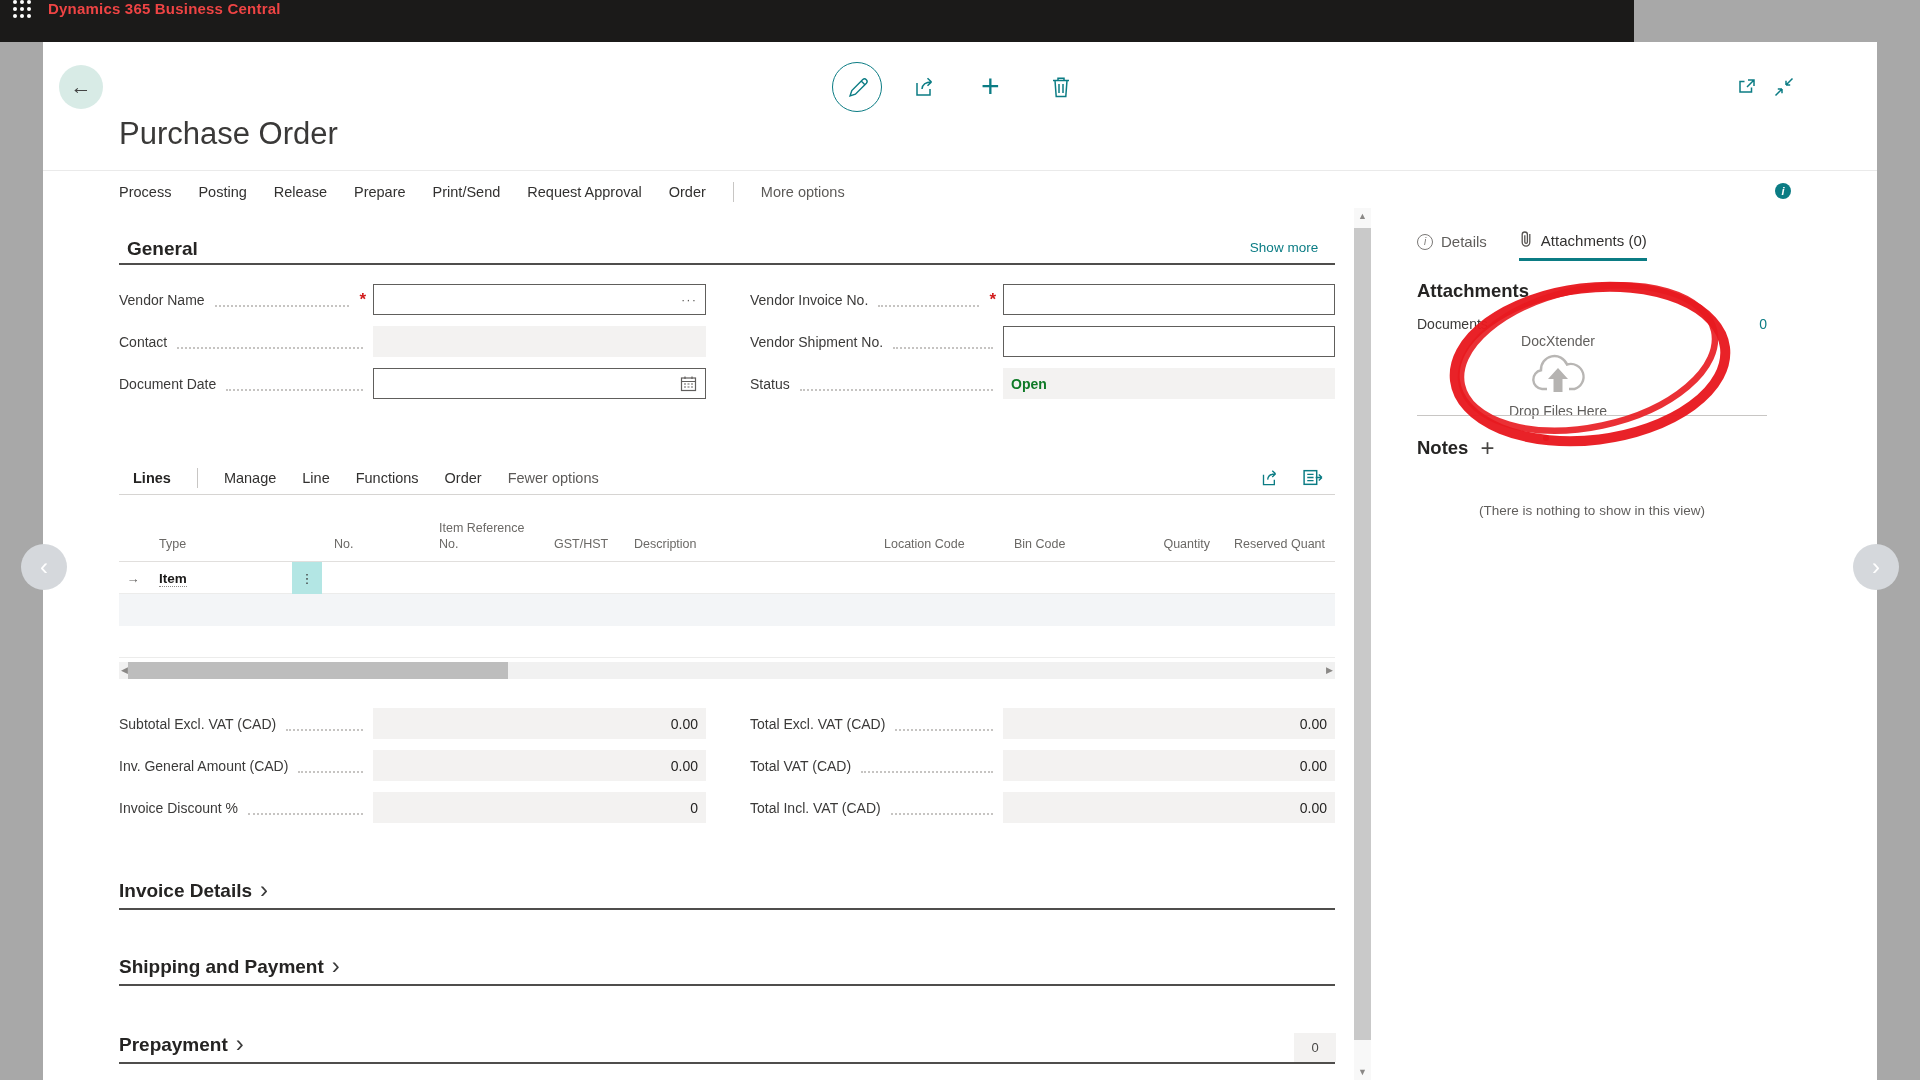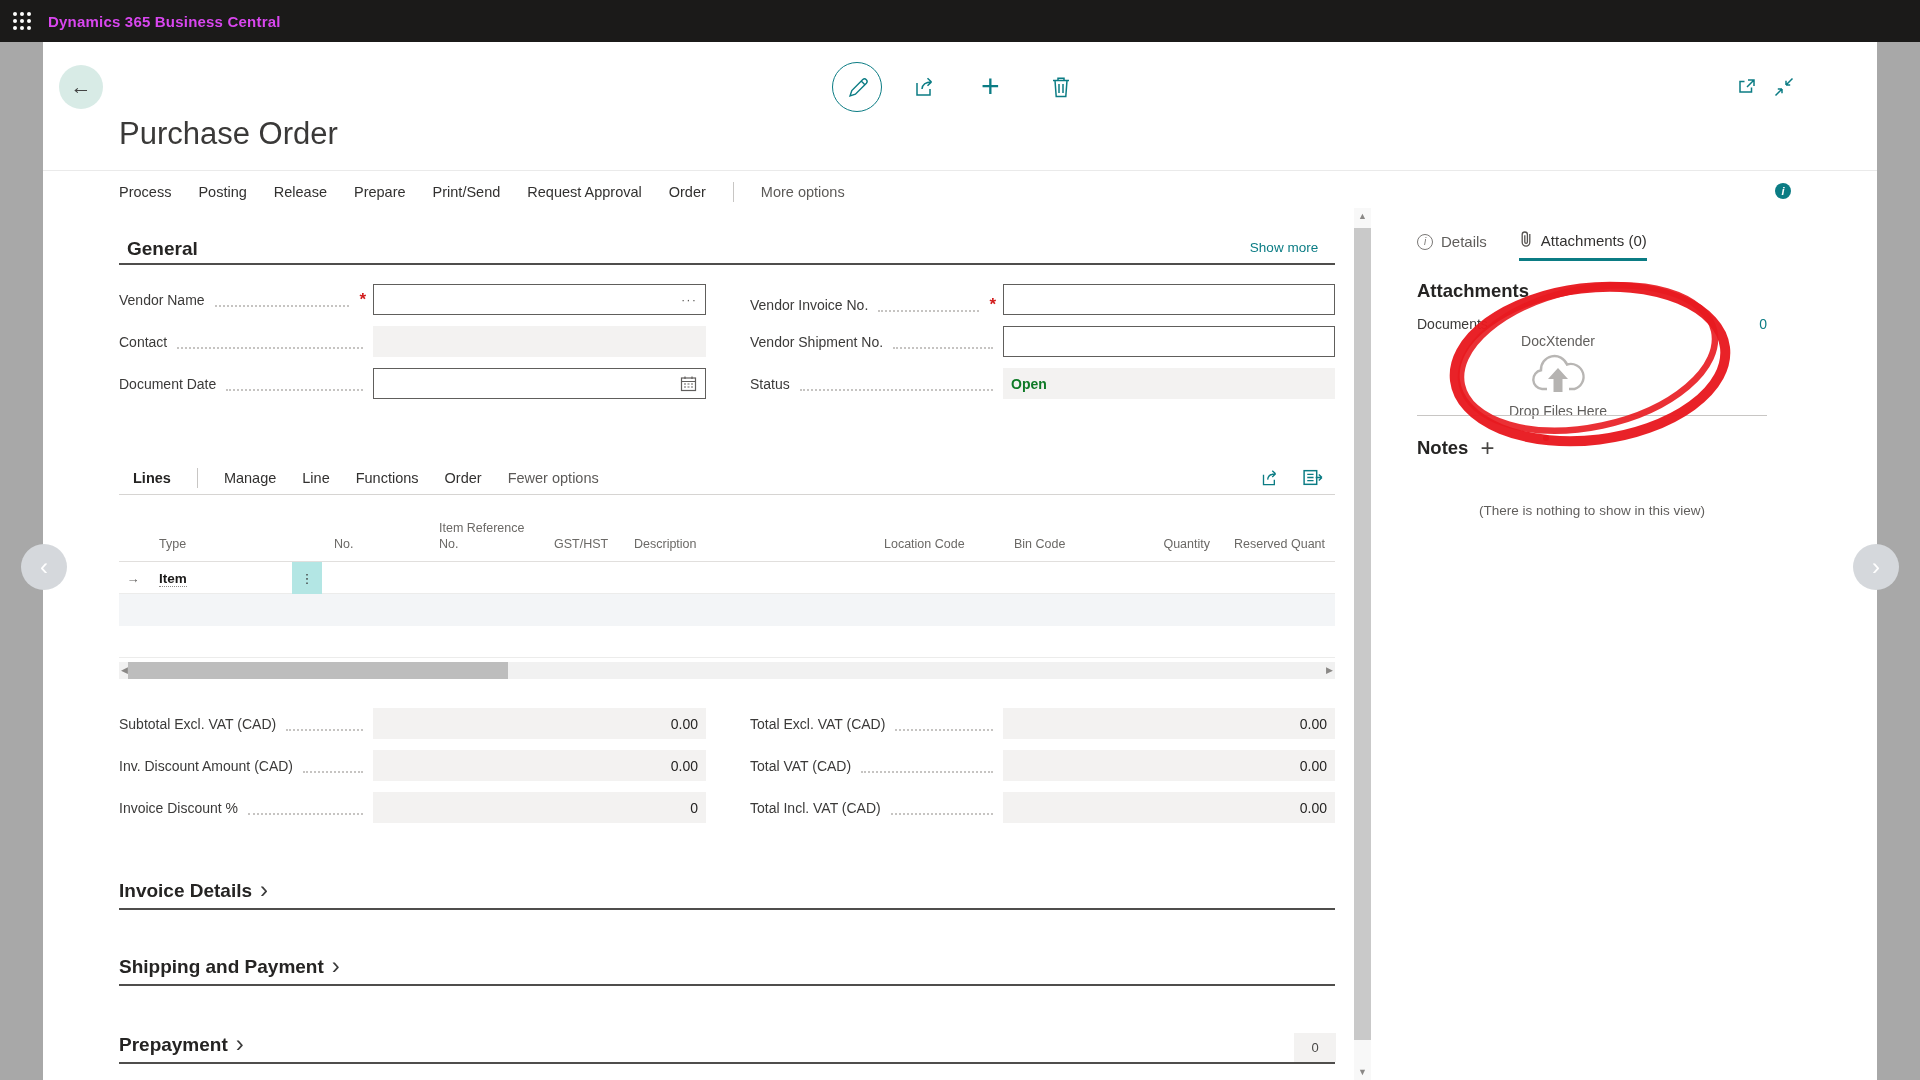--- a/index.html
+++ b/index.html
@@ -8,22 +8,22 @@
   }
   *{box-sizing:border-box;}
   html,body{margin:0;padding:0;}
   body{
     width:1920px;height:1080px;position:relative;overflow:hidden;
     background:#a8a8a8;font-family:"Liberation Sans","DejaVu Sans",sans-serif;
     color:#323130;
   }
   .abs{position:absolute;}
   
-  .topbar{left:0;top:0;width:1920px;height:42px;background:var(--topbar_bg);
-    display:flex;align-items:center;color:#d946ef;z-index:30;}
+  .topbar{left:0;top:0;width:1634px;height:42px;background:var(--topbar_bg);
+    display:flex;align-items:flex-start;color:#ef4444;z-index:30;}
   .waffle{display:grid;grid-template-columns:repeat(3,4px);grid-gap:3px;margin-left:13px;cursor:pointer;}
   .waffle i{width:4px;height:4px;background:#fff;border-radius:50%;}
   .topbar-title{font-size:15px;font-weight:700;margin-left:17px;letter-spacing:.2px;}
   
   .card{left:43px;top:42px;width:1834px;height:1038px;background:#fff;z-index:1;}
   
   .back-btn{left:16px;top:23px;width:44px;height:44px;border-radius:50%;background:#d8ebe6;
     display:flex;align-items:center;justify-content:center;font-size:21px;color:#444;cursor:pointer;}
   .circle-btn{width:50px;height:50px;border-radius:50%;border:1px solid var(--accent);
     display:flex;align-items:center;justify-content:center;cursor:pointer;}
@@ -217,21 +217,21 @@
   </div>
 
   <div class="abs fld" style="left:76px;top:284px;width:587px;">
     <div class="lblzone">
       <span>Contact</span>
       <span class="dots"></span>
     </div>
     <div class="box disabled" style="width:333px;"></div>
   </div>
 
-  <div class="abs fld" style="left:707px;top:242px;width:585px;align-items:flex-end;">
+  <div class="abs fld" style="left:707px;top:242px;width:585px;">
     <div class="lblzone">
       <span>Vendor Invoice No.</span>
       <span class="dots"></span>
       <span class="req">*</span>
     </div>
     <div class="box" style="width:332px;">
       <input style="">
     </div>
   </div>
 
@@ -322,21 +322,21 @@
     <div class="lblzone">
       <span>Subtotal Excl. VAT (CAD)</span>
       <span class="dots"></span>
     </div>
     <div class="box disabled" style="width:333px;">
       <span class="num-val">0.00</span>
     </div>
   </div>
   <div class="abs fld" style="left:76px;top:708px;width:587px;">
     <div class="lblzone">
-      <span>Inv. Discount Amount (CAD)</span>
+      <span>Inv. General Amount (CAD)</span>
       <span class="dots"></span>
     </div>
     <div class="box disabled" style="width:333px;">
       <span class="num-val">0.00</span>
     </div>
   </div>
   <div class="abs fld" style="left:76px;top:750px;width:587px;">
     <div class="lblzone">
       <span>Invoice Discount %</span>
       <span class="dots"></span>

